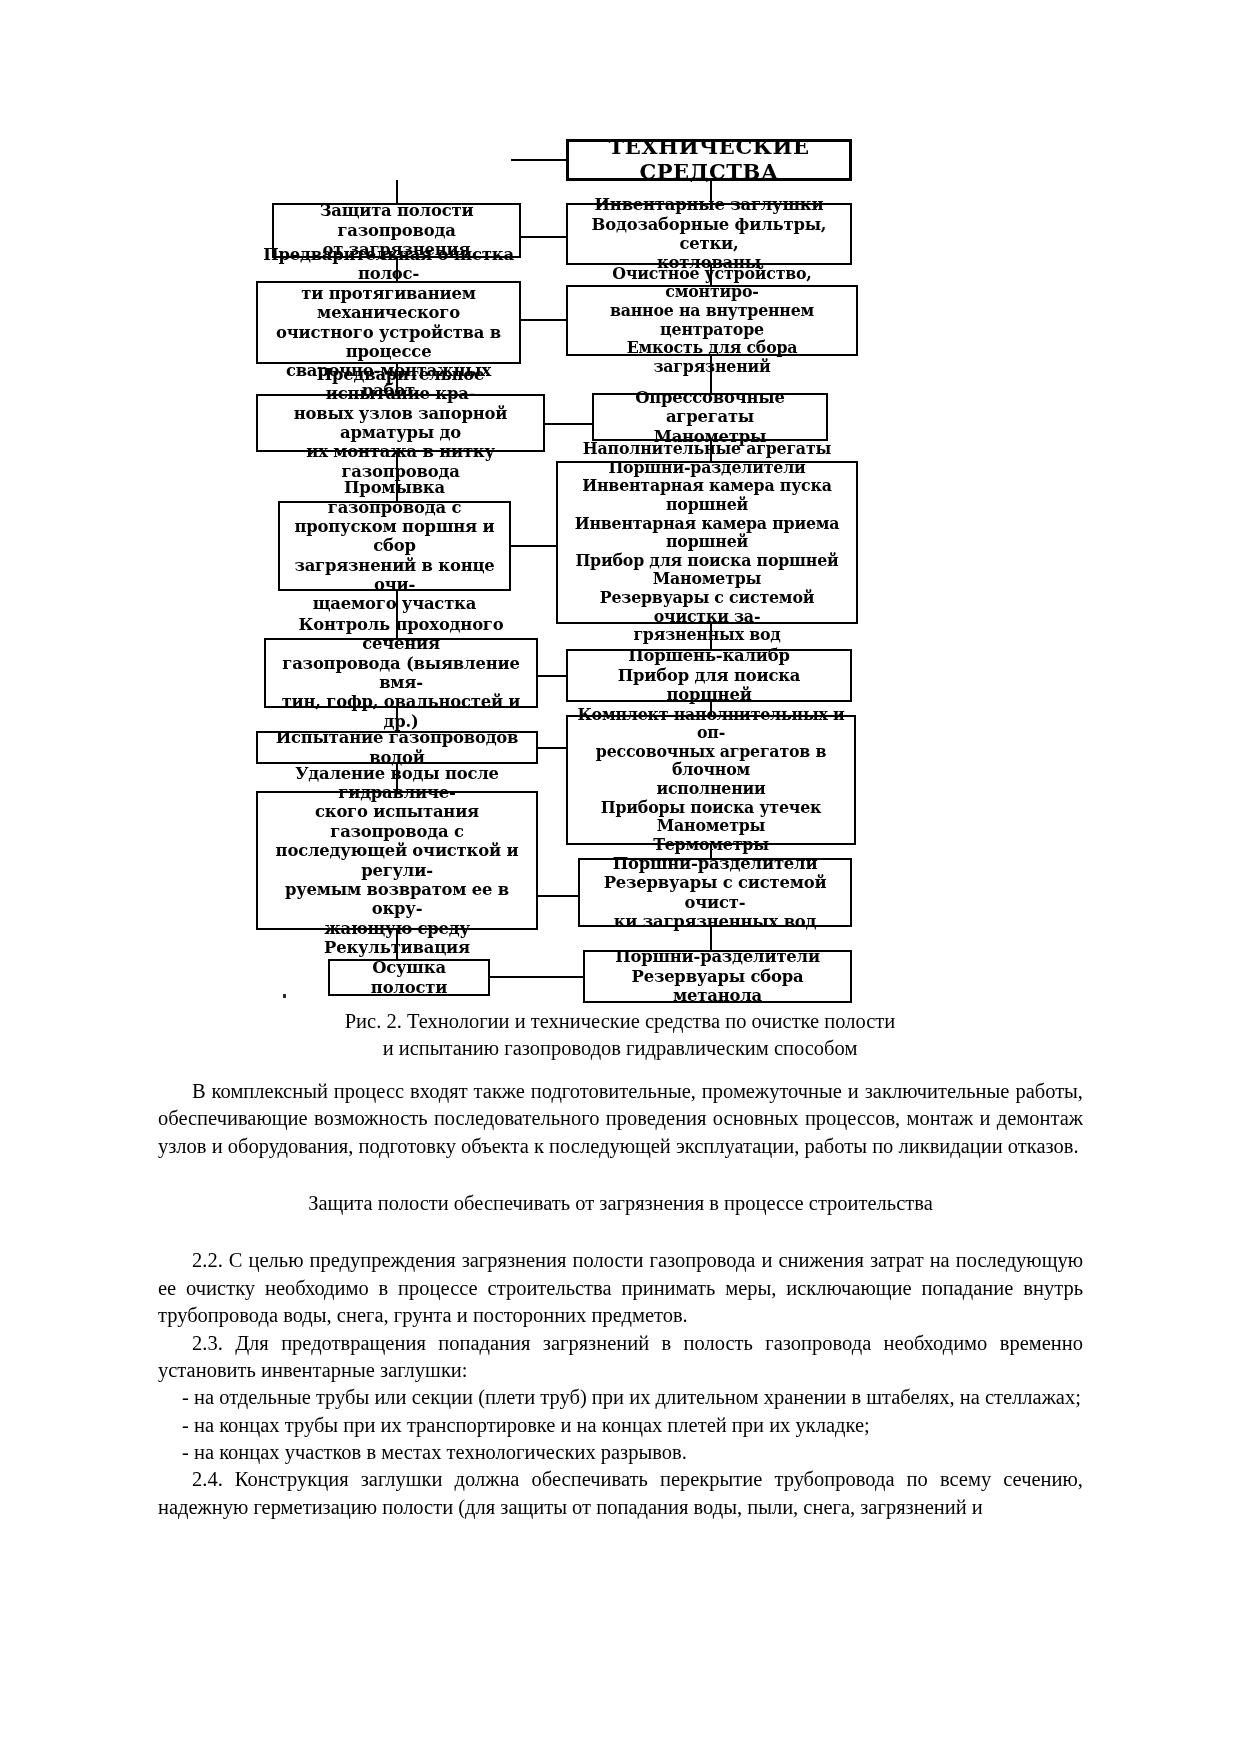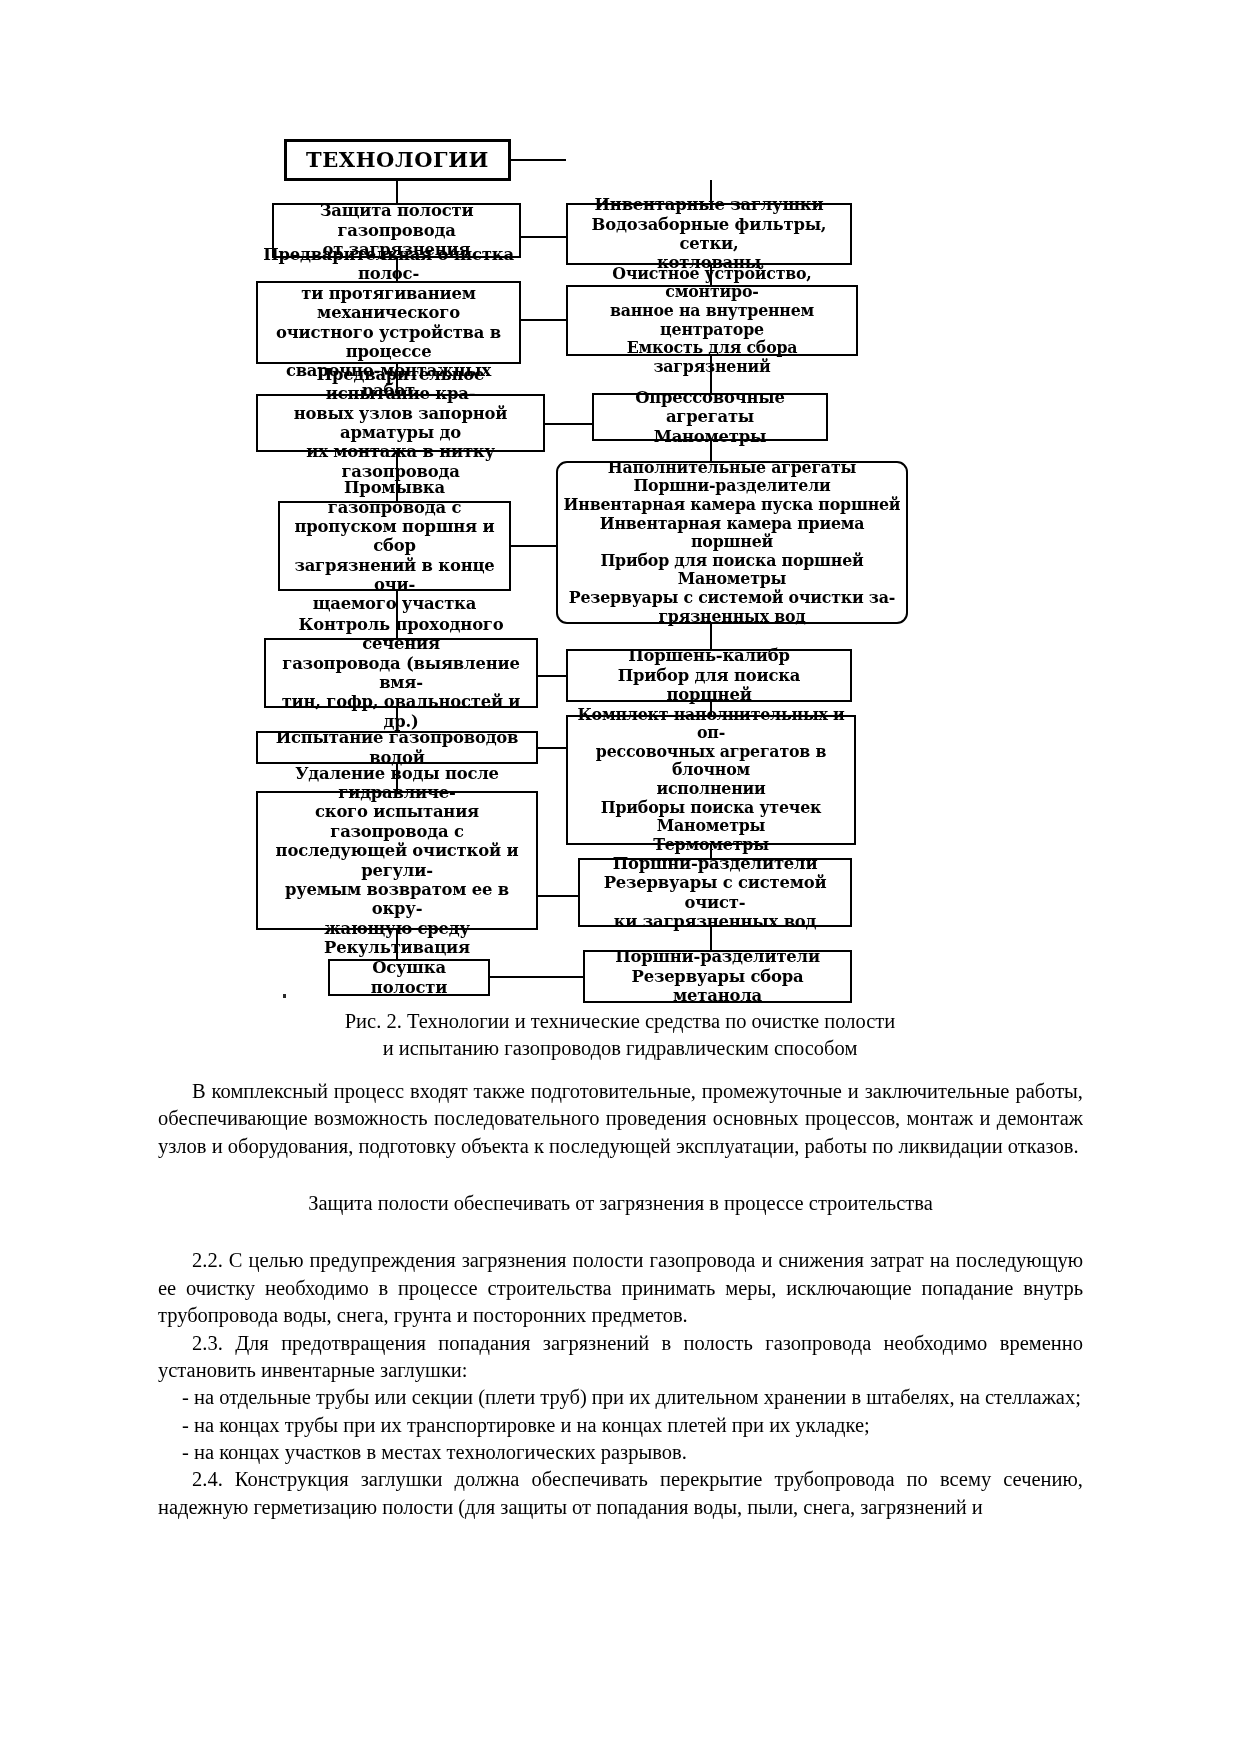--- a/index.html
+++ b/index.html
@@ -183,22 +183,22 @@
           <line x1="538" y1="896" x2="578" y2="896"></line>
 
           <line x1="397" y1="930" x2="397" y2="959"></line>
 
           <line x1="711" y1="927" x2="711" y2="950"></line>
 
           <line x1="490" y1="977" x2="583" y2="977"></line>
         </g>
       </svg>
 
-      <div class="node heading" style="left:284px; top:139px; width:227px; height:42px;">
-        <span class="txt">ТЕХНОЛОГИИ</span>
+      <div class="node heading" style="left:566px; top:139px; width:286px; height:42px;">
+        <span class="txt">ТЕХНИЧЕСКИЕ СРЕДСТВА</span>
       </div>
 
       <div class="node lvl" style="left:272px; top:203px; width:249px; height:55px;">
         <span class="txt">Защита полости газопровода<br>от загрязнения</span>
       </div>
 
       <div class="node lvl" style="left:256px; top:281px; width:265px; height:83px;">
         <span class="txt">Предварительная очистка полос-<br>ти протягиванием механического<br>очистного устройства в процессе<br>сварочно-монтажных работ</span>
       </div>
 
@@ -231,21 +231,21 @@
       </div>
 
       <div class="node lvl-sm" style="left:566px; top:285px; width:292px; height:71px;">
         <span class="txt">Очистное устройство, смонтиро-<br>ванное на внутреннем центраторе<br>Емкость для сбора загрязнений</span>
       </div>
 
       <div class="node lvl" style="left:592px; top:393px; width:236px; height:48px;">
         <span class="txt">Опрессовочные агрегаты<br>Манометры</span>
       </div>
 
-      <div class="node lvl-sm" style="left:556px; top:461px; width:352px; height:163px;border-radius:11px;">
+      <div class="node lvl-sm" style="left:556px; top:461px; width:302px; height:163px;">
         <span class="txt">Наполнительные агрегаты<br>Поршни-разделители<br>Инвентарная камера пуска поршней<br>Инвентарная камера приема поршней<br>Прибор для поиска поршней<br>Манометры<br>Резервуары с системой очистки за-<br>грязненных вод</span>
       </div>
 
       <div class="node lvl" style="left:566px; top:649px; width:286px; height:53px;">
         <span class="txt">Поршень-калибр<br>Прибор для поиска поршней</span>
       </div>
 
       <div class="node lvl-sm" style="left:566px; top:715px; width:290px; height:130px;">
         <span class="txt">Комплект наполнительных и оп-<br>рессовочных агрегатов в блочном<br>исполнении<br>Приборы поиска утечек<br>Манометры<br>Термометры</span>
       </div>

